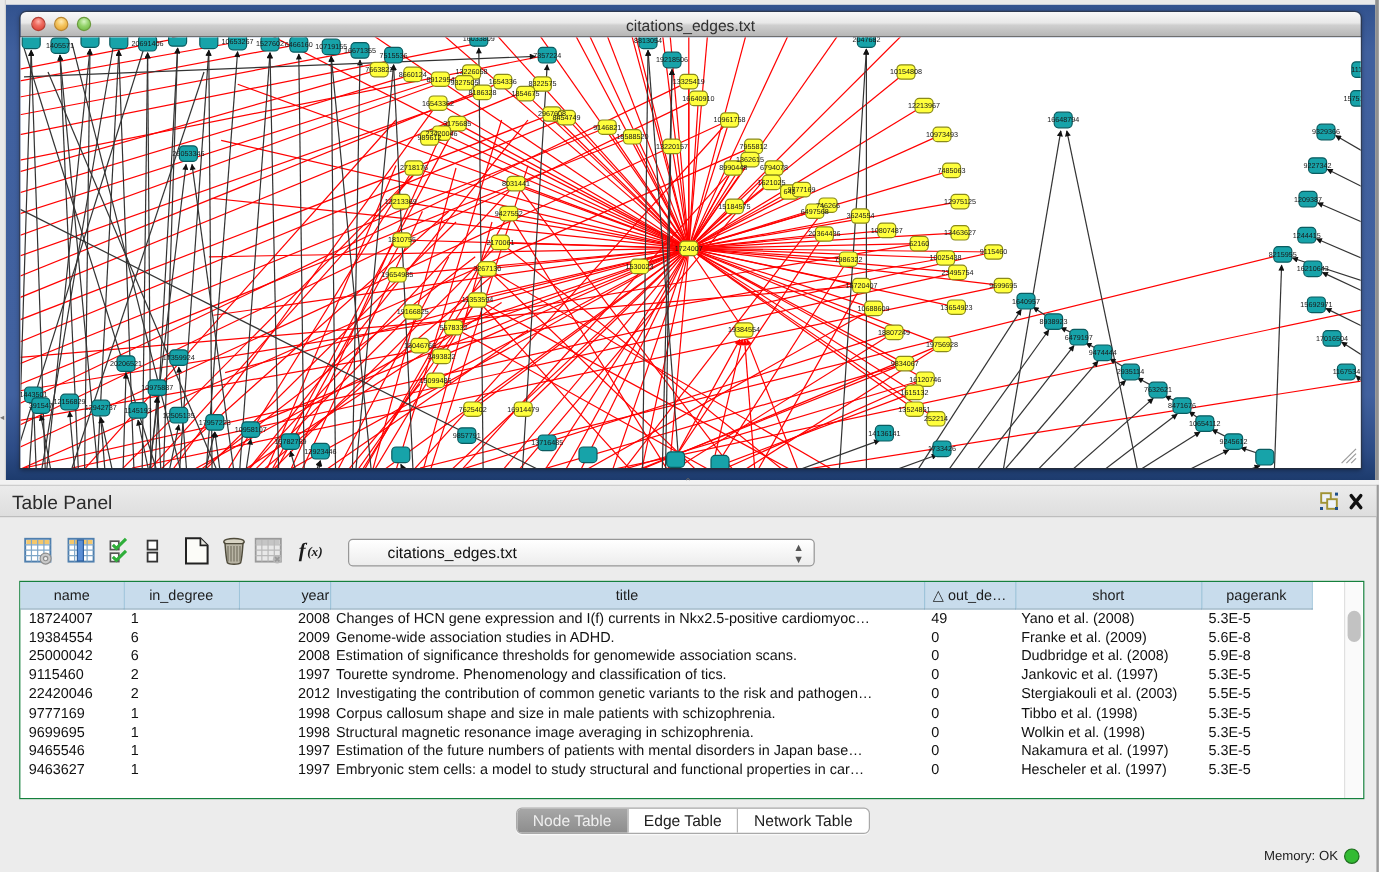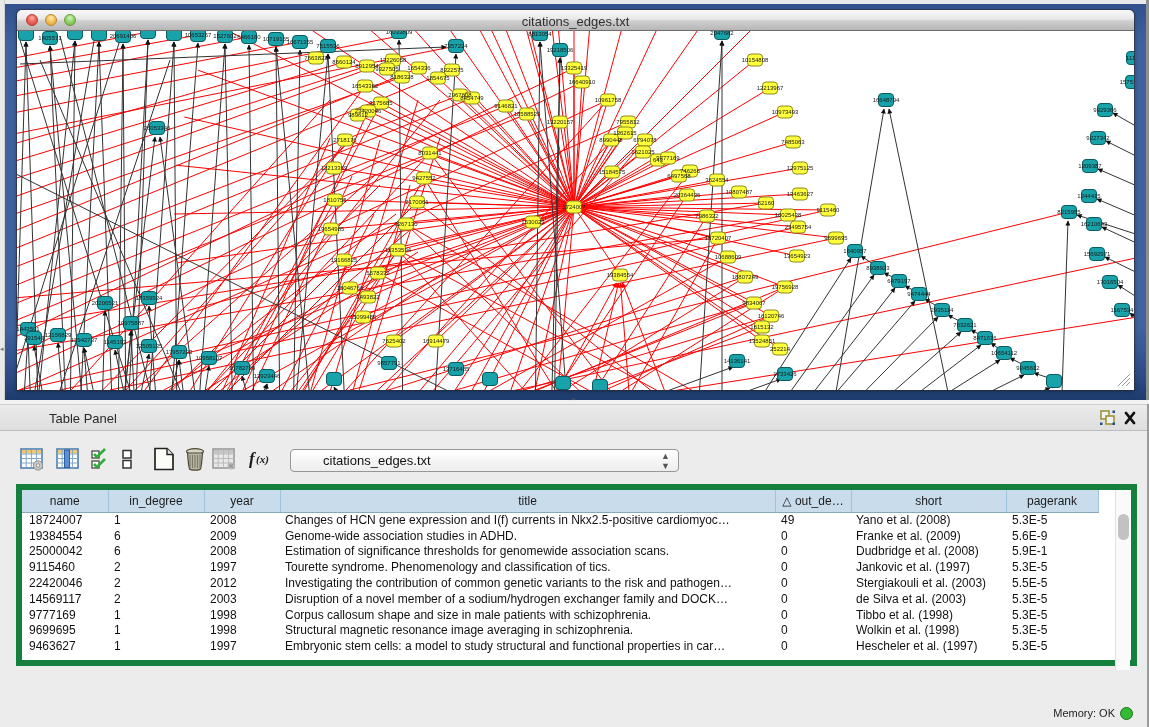--- a/index.html
+++ b/index.html
@@ -18,31 +18,31 @@
 #tl2 { left:28px; background:radial-gradient(circle at 50% 30%, #ffeab2 0%, #f4c35b 45%, #e19c2d 100%); border:1px solid #b8862f;}
 #tl3 { left:47px; background:radial-gradient(circle at 50% 30%, #d6f5c2 0%, #95d36c 45%, #67b33b 100%); border:1px solid #6a9a3c;}
 #canvas { position:absolute; left:0; top:21px; width:1117px; height:359px; background:#ffffff; overflow:hidden; }
 #lstrip { position:absolute; left:0; top:0; width:5px; height:400px; background:#e9e9e9; border-right:1px solid #d0d0d0;}
 #lnub { position:absolute; left:0px; top:344px; width:5px; height:9px; color:#777; font-size:7px; line-height:9px; }
 #splitter { position:absolute; left:0; top:400px; width:1149px; height:4px; background:#f2f2f2; }
 #spnub { position:absolute; left:570px; top:397px; width:10px; height:6px; color:#666; font-size:8px; }
 #panel { position:absolute; left:0; top:404px; width:1149px; height:323px; background:#ececec; border-right:2px solid #9a9a9a; }
 #phead { position:absolute; left:0; top:0; width:100%; height:27px;
   background:linear-gradient(to bottom,#ebebeb,#dedede); border-top:1px solid #cdcdcd; border-bottom:1px solid #bdbdbd; }
-#phead .t { position:absolute; left:10px; top:6px; font-size:13px; color:#2a2a2a;margin-left:39px; }
+#phead .t { position:absolute; left:10px; top:6px; font-size:16px; color:#2a2a2a; }
 #toolbar { position:absolute; left:0; top:28px; width:100%; height:52px; }
 .ticon { position:absolute; top:15px; }
 #combo { position:absolute; left:290px; top:17px; width:389px; height:23px; border:1px solid #979797; border-radius:4px;
   background:linear-gradient(to bottom,#ffffff,#ededed); font-size:13px; color:#111; line-height:21px; padding-left:32px; }
 #combo .arr { position:absolute; right:8px; top:1px; font-size:9px; color:#555; line-height:10px; }
-#tablebox { position:absolute; left:16px; top:80px; width:1121px; height:182px; background:#fff; border:6px solid #15803d; }
+#tablebox { position:absolute; left:16px; top:80px; width:1121px; height:182px; background:#fff; border:1px solid #15803d; }
 table { border-collapse:collapse; table-layout:fixed; width:1076px; font-size:12px; }
 th { background:#c8dcec; font-weight:normal; color:#1c1c1c; height:22px; border-right:1px solid #9ec4da; border-bottom:1px solid #8aa8bc; padding:0; font-size:12px;}
 td { height:15.8px; padding:0 0 0 6px; color:#111; white-space:nowrap; overflow:hidden; }
-.c1{width:86px;} .c2{width:96px;} .c3{width:76px;} .c4{width:495px;} .c5{width:76px;} .c6{width:155px;} .c7{width:92px;}
+.c1{width:86px;} .c2{width:96px;} .c3{width:76px;text-align:right;} .c4{width:495px;} .c5{width:76px;} .c6{width:155px;} .c7{width:92px;}
 td.c1{padding-left:7px;} td.c2{padding-left:6px;} td.c3{padding-left:6px;} td.c4{padding-left:5px;} td.c5{padding-left:6px;} td.c6{padding-left:5px;margin-top:20px;} td.c7{padding-left:6px;}
 #vsb { position:absolute; right:1px; top:0px; width:15px; height:180px; background:#fafafa; border-left:1px solid #e0e0e0; }
 #vsb .thumb { position:absolute; left:2px; top:24px; width:11px; height:26px; border-radius:6px; background:#c2c2c2; }
 #tabs { position:absolute; left:430px; top:269px; height:22px; display:flex; border:1px solid #a9a9a9; border-radius:5px; overflow:hidden; background:#fff; box-shadow:0 1px 0 rgba(255,255,255,.7);}
 #tabs div { font-size:13px; line-height:20px; padding:0 13px; color:#1c1c1c; border-right:1px solid #b5b5b5; }
 #tabs div:last-child { border-right:none; }
 #tabs .sel { background:linear-gradient(to bottom,#a7a7a7,#8d8d8d); color:#efefef; }
 #status { position:absolute; right:14px; top:303px; font-size:11px; color:#1d1d1d;text-align:right; }
 #status .dot { display:inline-block; width:13px; height:13px; border-radius:50%; background:#33bb33; border:1.5px solid #1e6e1e; vertical-align:-3px; margin-left:5px;}
 </style></head>
@@ -735,85 +735,90 @@
             <td class="c6">Yano et al. (2008)</td>
             <td class="c7">5.3E-5</td>
           </tr>
 <tr>
             <td class="c1">19384554</td>
             <td class="c2">6</td>
             <td class="c3">2009</td>
             <td class="c4">Genome-wide association studies in ADHD.</td>
             <td class="c5">0</td>
             <td class="c6">Franke et al. (2009)</td>
-            <td class="c7">5.6E-9</td>
+            <td class="c7">5.6E-8</td>
           </tr>
 <tr>
             <td class="c1">25000042</td>
             <td class="c2">6</td>
             <td class="c3">2008</td>
             <td class="c4">Estimation of significance thresholds for genomewide association scans.</td>
             <td class="c5">0</td>
             <td class="c6">Dudbridge et al. (2008)</td>
-            <td class="c7">5.9E-1</td>
+            <td class="c7">5.9E-8</td>
           </tr>
 <tr>
             <td class="c1">9115460</td>
             <td class="c2">2</td>
             <td class="c3">1997</td>
             <td class="c4">Tourette syndrome. Phenomenology and classification of tics.</td>
             <td class="c5">0</td>
             <td class="c6">Jankovic et al. (1997)</td>
             <td class="c7">5.3E-5</td>
           </tr>
 <tr>
             <td class="c1">22420046</td>
             <td class="c2">2</td>
             <td class="c3">2012</td>
             <td class="c4">Investigating the contribution of common genetic variants to the risk and pathogen…</td>
             <td class="c5">0</td>
             <td class="c6">Stergiakouli et al. (2003)</td>
             <td class="c7">5.5E-5</td>
           </tr>
 <tr>
-            <td class="c1">14569117</td>
-            <td class="c2">2</td>
-            <td class="c3">2003</td>
-            <td class="c4">Disruption of a novel member of a sodium/hydrogen exchanger family and DOCK…</td>
-            <td class="c5">0</td>
-            <td class="c6">de Silva et al. (2003)</td>
-            <td class="c7">5.3E-5</td>
-          </tr>
-<tr>
             <td class="c1">9777169</td>
             <td class="c2">1</td>
             <td class="c3">1998</td>
             <td class="c4">Corpus callosum shape and size in male patients with schizophrenia.</td>
             <td class="c5">0</td>
             <td class="c6">Tibbo et al. (1998)</td>
             <td class="c7">5.3E-5</td>
           </tr>
 <tr>
             <td class="c1">9699695</td>
             <td class="c2">1</td>
             <td class="c3">1998</td>
             <td class="c4">Structural magnetic resonance image averaging in schizophrenia.</td>
             <td class="c5">0</td>
             <td class="c6">Wolkin et al. (1998)</td>
             <td class="c7">5.3E-5</td>
           </tr>
 <tr>
+            <td class="c1">9465546</td>
+            <td class="c2">1</td>
+            <td class="c3">1997</td>
+            <td class="c4">Estimation of the future numbers of patients with mental disorders in Japan base…</td>
+            <td class="c5">0</td>
+            <td class="c6">Nakamura et al. (1997)</td>
+            <td class="c7">5.3E-5</td>
+          </tr>
+<tr>
             <td class="c1">9463627</td>
             <td class="c2">1</td>
             <td class="c3">1997</td>
             <td class="c4">Embryonic stem cells: a model to study structural and functional properties in car…</td>
             <td class="c5">0</td>
             <td class="c6">Hescheler et al. (1997)</td>
             <td class="c7">5.3E-5</td>
           </tr>
    </tbody>
       </table>
    <div id="vsb">
         <div class="thumb"></div>
       </div>
  </div>
+ <div id="tabs">
+      <div class="sel">Node Table</div>
+      <div>Edge Table</div>
+      <div>Network Table</div>
+    </div>
  <div id="status">Memory: OK<span class="dot"></span></div>
 </div>
 
 </body></html>

